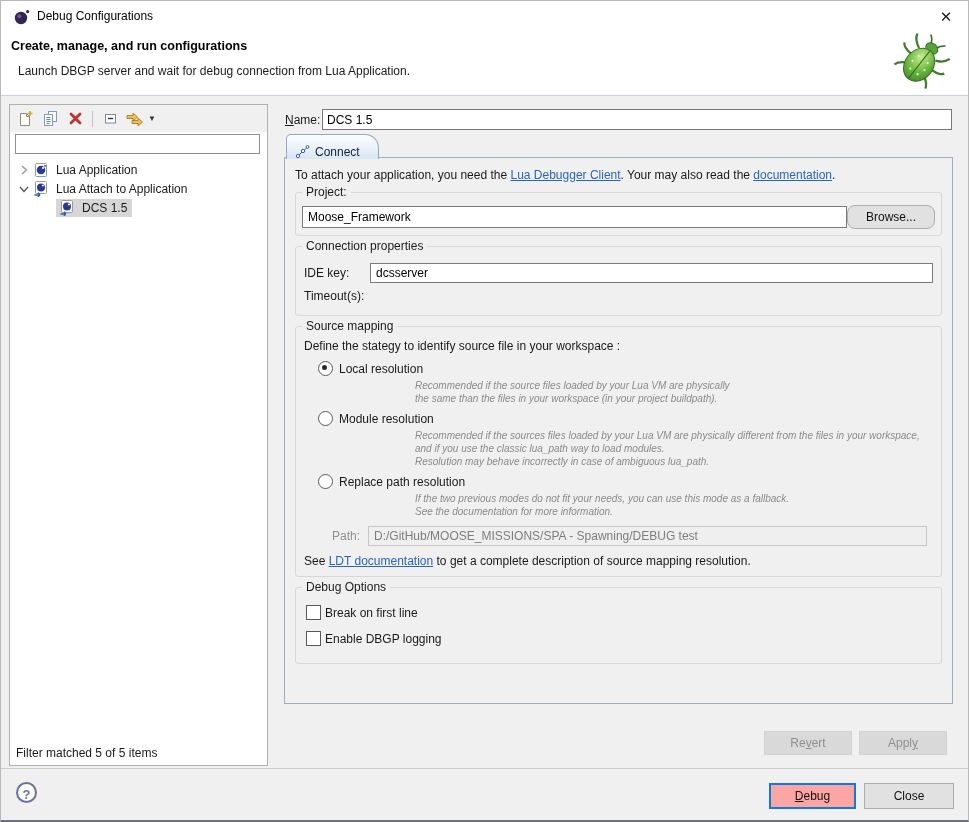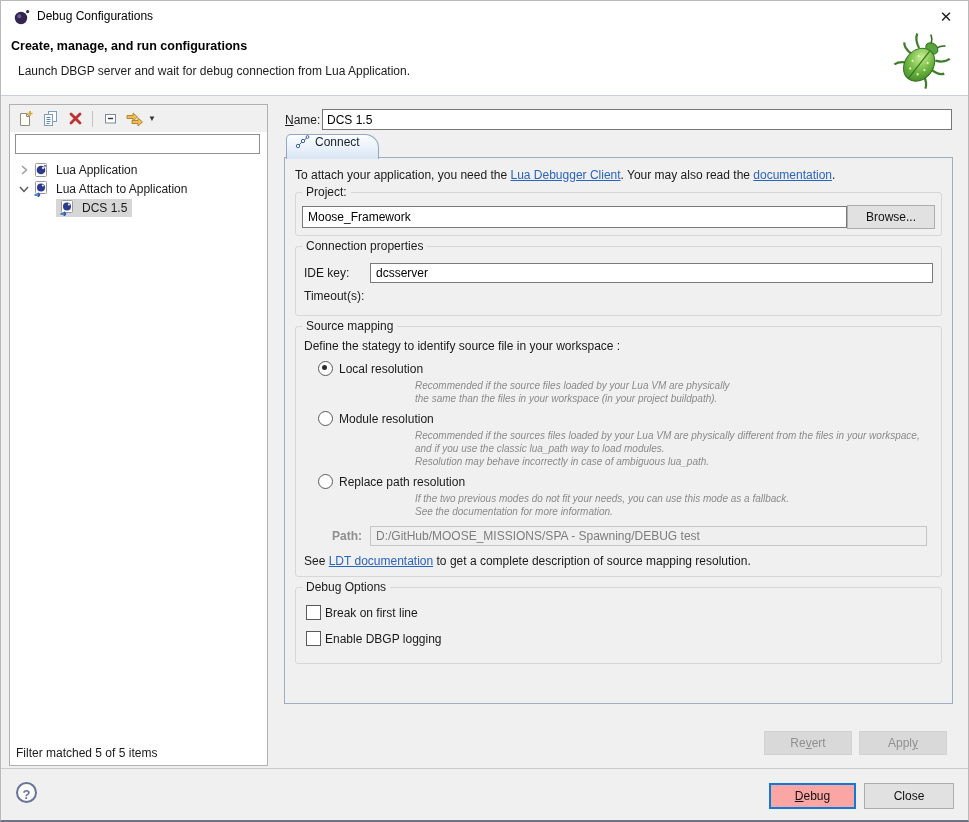--- a/index.html
+++ b/index.html
@@ -28,44 +28,44 @@
   .tree-row{display:flex;align-items:center;height:19px;white-space:nowrap;cursor:pointer;}
   .tw{width:16px;height:16px;margin-left:6px;flex:0 0 auto;display:flex;align-items:center;justify-content:center;}
   .ticon{width:17px;height:16px;flex:0 0 auto;display:flex;align-items:center;justify-content:center;margin-right:4px;}
   .tlabel{padding:1px 3px;}
   .tree-row.child{margin-left:24px;}
   .tree-row.selected .sel{background:#d6d6d6;display:flex;align-items:center;padding:1px 2px;}
   .sb-status{position:absolute;left:6px;bottom:5px;font-size:12px;color:#1a1a1a;}
   
   .name-label{position:absolute;left:284px;top:112px;}
   .name-input{position:absolute;left:321px;top:108px;width:630px;height:21px;box-sizing:border-box;border:1px solid #777;font-family:"Liberation Sans",sans-serif;font-size:12px;padding:1px 4px;}
-  .tab{position:absolute;left:285px;top:133px;height:24px;z-index:2;display:flex;align-items:flex-start;gap:5px;
+  .tab{position:absolute;left:285px;top:133px;height:24px;z-index:2;display:flex;align-items:flex-end;gap:5px;
        padding:0 18px 0 8px;background:linear-gradient(#fdfeff,#d9e6f5);
        border:1px solid #93a6c2;border-bottom:none;border-radius:5px 14px 0 0;}
   .tab-label{color:#15212e;}
   .content{position:absolute;left:283px;top:156px;width:669px;height:547px;box-sizing:border-box;
        border:1px solid #9fadc2;background:#f0f0f0;padding:8px 8px 6px 8px;z-index:1;}
   .intro{margin:2px 2px 10px 2px;}
   a.lnk{color:#2a63c0;text-decoration:underline;cursor:pointer;}
   .group{position:relative;border:1px solid #d7d7d7;border-radius:3px;margin:0 2px 10px 2px;padding:10px 6px 6px 6px;}
   .legend{position:absolute;top:-8px;left:6px;background:#f0f0f0;padding:0 4px;}
   .proj-row{display:flex;align-items:center;gap:0;margin-top:2px;}
   .proj-input{flex:1;height:22px;box-sizing:border-box;border:1px solid #7a7a7a;font-family:"Liberation Sans",sans-serif;font-size:12px;padding:1px 5px;}
   .btn{height:24px;background:#e1e1e1;border:1px solid #adadad;font-family:"Liberation Sans",sans-serif;font-size:12px;color:#111;cursor:pointer;}
-  .browse-btn{width:88px;}
+  .browse-btn{width:88px;border-radius:8px;}
   .conn-row{display:flex;align-items:center;margin:6px 2px;}
   .conn-row .lbl{width:66px;flex:0 0 auto;}
   .conn-input{flex:1;height:20px;box-sizing:border-box;border:1px solid #7a7a7a;font-family:"Liberation Sans",sans-serif;font-size:12px;padding:1px 5px;}
   .sm-intro{margin:2px 2px 8px 2px;}
   .opt-row{display:flex;align-items:center;gap:6px;margin:5px 2px 3px 16px;cursor:pointer;}
   .radio{width:13px;height:13px;border-radius:50%;border:1px solid #595959;background:#fff;position:relative;flex:0 0 auto;}
   .radio.on::after{content:"";position:absolute;left:3px;top:3px;width:5px;height:5px;border-radius:50%;background:#2b2b2b;}
   .opt-desc{margin:2px 8px 6px 113px;color:#8a8a8a;font-style:italic;font-size:10px;line-height:1.3;white-space:pre-line;}
   .path-row{display:flex;align-items:center;gap:8px;margin:8px 8px 4px 30px;}
-  .path-lbl{color:#8f8f8f;font-weight:bold;}
+  .path-lbl{color:#8f8f8f;}
   .path-input{flex:1;height:20px;box-sizing:border-box;border:1px solid #c6c6c6;background:#efefef;color:#7d7d7d;font-family:"Liberation Sans",sans-serif;font-size:12px;padding:1px 5px;}
   .see-line{margin:8px 2px 2px 2px;}
   .chk-row{display:flex;align-items:center;gap:4px;margin:7px 2px 11px 4px;cursor:pointer;}
   .checkbox{width:13px;height:13px;border:1px solid #595959;background:#fff;flex:0 0 auto;}
   .ra-bar{position:absolute;top:730px;right:21px;display:flex;gap:7px;}
   .btn.disabled{width:88px;height:24px;background:#d9d9d9;border:1px solid #d2d2d2;color:#8f8f8f;cursor:default;}
   .u{text-decoration:underline;}
   
   .footer-sep{position:absolute;left:0;top:767px;width:100%;height:1px;background:#cbcbcb;}
   .help-btn{position:absolute;left:15px;top:781px;width:21px;height:21px;border:2px solid #68739a;border-radius:50%;color:#68739a;

